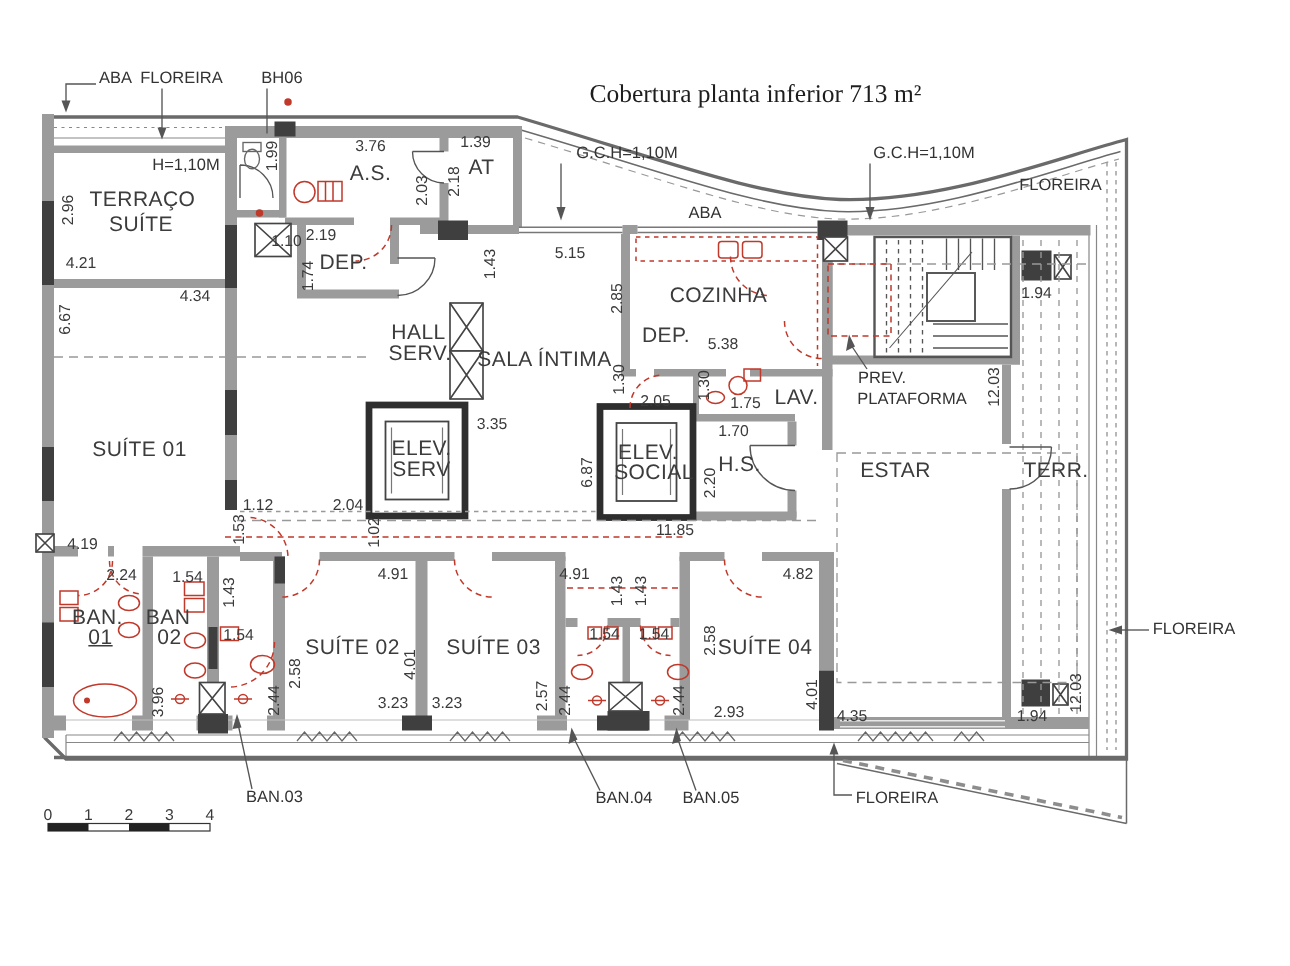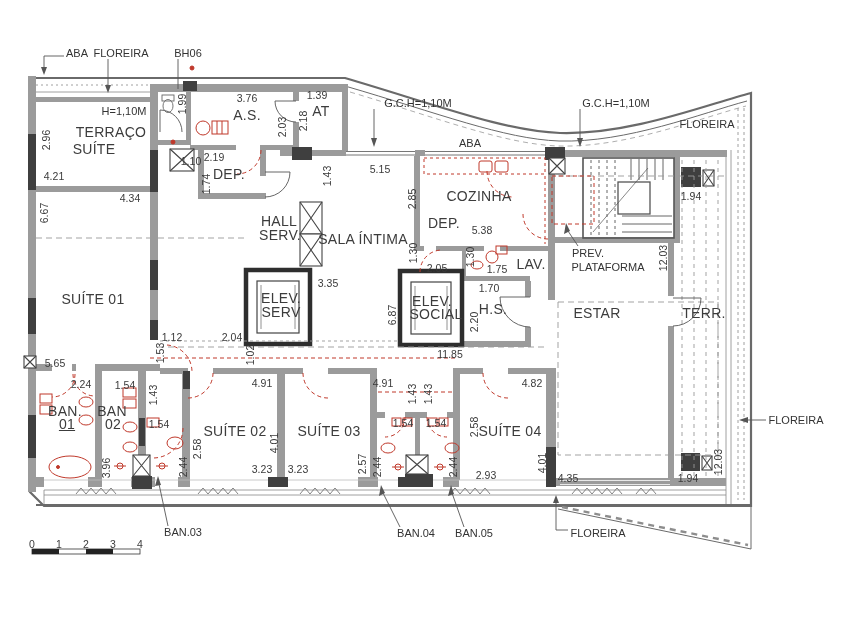--- a/index.html
+++ b/index.html
@@ -283,37 +283,38 @@
         <polygon points="564,234 570,231 566,223" fill="#555" stroke="none"></polygon>
     </g>
 
     <g>
       <rect x="32" y="549" width="108" height="5" fill="#fff" stroke="#333" stroke-width="0.8"></rect>
       <rect x="32" y="549" width="27" height="5" fill="#222"></rect>
       <rect x="86" y="549" width="27" height="5" fill="#222"></rect>
     </g>
   </svg>
 
+  <div id="title">Cobertura planta inferior  713 m²</div>
   <div id="labels">
       <div class="lbl call" style="left: 77px; top: 53px;">ABA</div>
       <div class="lbl call" style="left: 121px; top: 53px;">FLOREIRA</div>
       <div class="lbl call" style="left: 188px; top: 53px;">BH06</div>
       <div class="lbl call" style="left: 418px; top: 103px;">G.C.H=1,10M</div>
       <div class="lbl call" style="left: 616px; top: 103px;">G.C.H=1,10M</div>
       <div class="lbl call" style="left: 707px; top: 124px;">FLOREIRA</div>
       <div class="lbl call" style="left: 470px; top: 143px;">ABA</div>
       <div class="lbl call" style="left: 796px; top: 420px;">FLOREIRA</div>
       <div class="lbl call" style="left: 598px; top: 533px;">FLOREIRA</div>
       <div class="lbl call" style="left: 183px; top: 532px;">BAN.03</div>
       <div class="lbl call" style="left: 416px; top: 533px;">BAN.04</div>
       <div class="lbl call" style="left: 474px; top: 533px;">BAN.05</div>
       <div class="lbl call" style="left: 588px; top: 253px;">PREV.</div>
       <div class="lbl call" style="left: 608px; top: 267px;">PLATAFORMA</div>
       <div class="lbl call" style="left: 124px; top: 111px;">H=1,10M</div>
-      <div class="lbl room" style="left: 95px; top: 132px; margin-left: 16px;">TERRAÇO</div>
+      <div class="lbl room" style="left: 95px; top: 132px;">TERRAÇO</div>
       <div class="lbl room" style="left: 94px; top: 149px;">SUÍTE</div>
       <div class="lbl room" style="left: 247px; top: 115px;">A.S.</div>
       <div class="lbl room" style="left: 321px; top: 111px;">AT</div>
       <div class="lbl room" style="left: 229px; top: 174px;">DEP.</div>
       <div class="lbl room" style="left: 279px; top: 221px;">HALL</div>
       <div class="lbl room" style="left: 280px; top: 235px;">SERV.</div>
       <div class="lbl room" style="left: 363px; top: 239px;">SALA ÍNTIMA</div>
       <div class="lbl room" style="left: 281px; top: 298px;">ELEV.</div>
       <div class="lbl room" style="left: 281px; top: 312px;">SERV</div>
       <div class="lbl room" style="left: 479px; top: 196px;">COZINHA</div>
@@ -339,21 +340,21 @@
       <div class="lbl" style="left: 317px; top: 95px;">1.39</div>
       <div class="lbl" style="left: 214px; top: 157px;">2.19</div>
       <div class="lbl" style="left: 380px; top: 169px;">5.15</div>
       <div class="lbl" style="left: 482px; top: 230px;">5.38</div>
       <div class="lbl" style="left: 437px; top: 268px;">2.05</div>
       <div class="lbl" style="left: 497px; top: 269px;">1.75</div>
       <div class="lbl" style="left: 489px; top: 288px;">1.70</div>
       <div class="lbl" style="left: 328px; top: 283px;">3.35</div>
       <div class="lbl" style="left: 172px; top: 337px;">1.12</div>
       <div class="lbl" style="left: 232px; top: 337px;">2.04</div>
-      <div class="lbl" style="left: 55px; top: 363px;">5.65</div>
+      <div class="lbl" style="left: 55px; top: 363px;">4.19</div>
       <div class="lbl" style="left: 81px; top: 384px;">2.24</div>
       <div class="lbl" style="left: 125px; top: 385px;">1.54</div>
       <div class="lbl" style="left: 450px; top: 354px;">11.85</div>
       <div class="lbl" style="left: 262px; top: 383px;">4.91</div>
       <div class="lbl" style="left: 383px; top: 383px;">4.91</div>
       <div class="lbl" style="left: 532px; top: 383px;">4.82</div>
       <div class="lbl" style="left: 159px; top: 424px;">1.54</div>
       <div class="lbl" style="left: 403px; top: 423px;">1.54</div>
       <div class="lbl" style="left: 436px; top: 423px;">1.54</div>
       <div class="lbl" style="left: 262px; top: 469px;">3.23</div>

